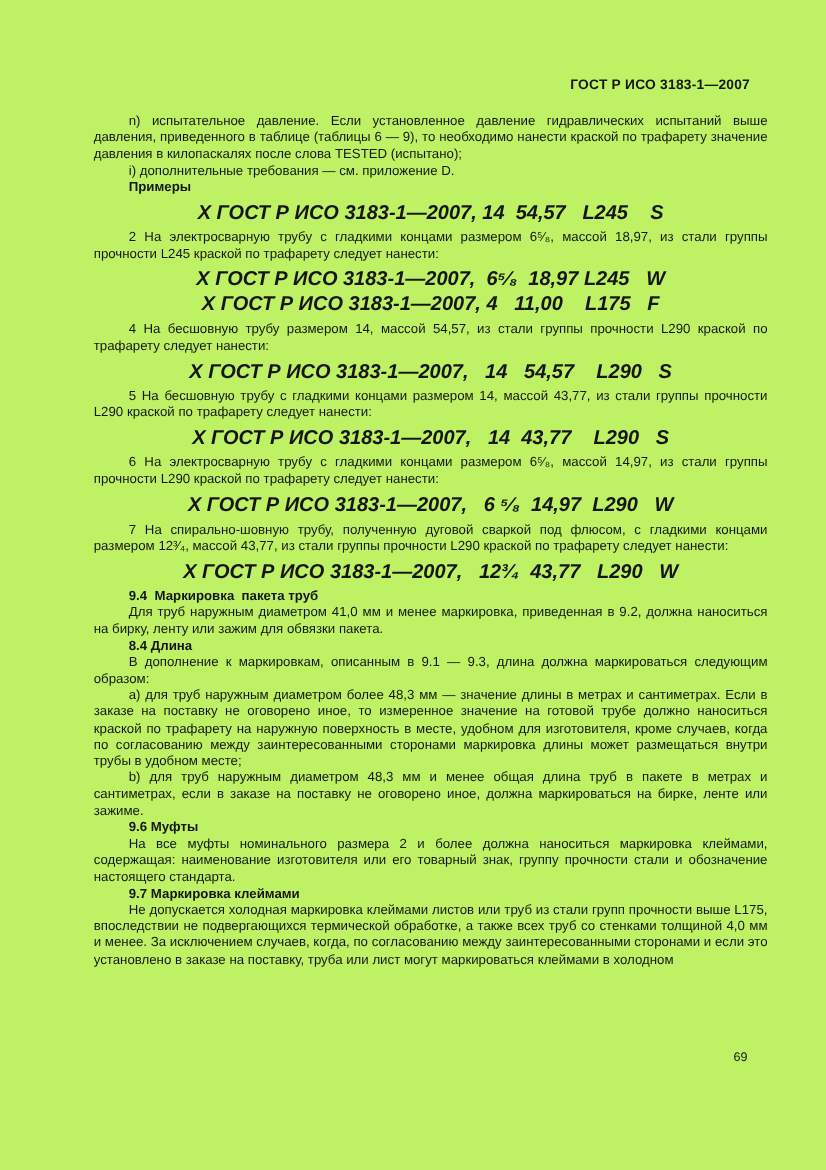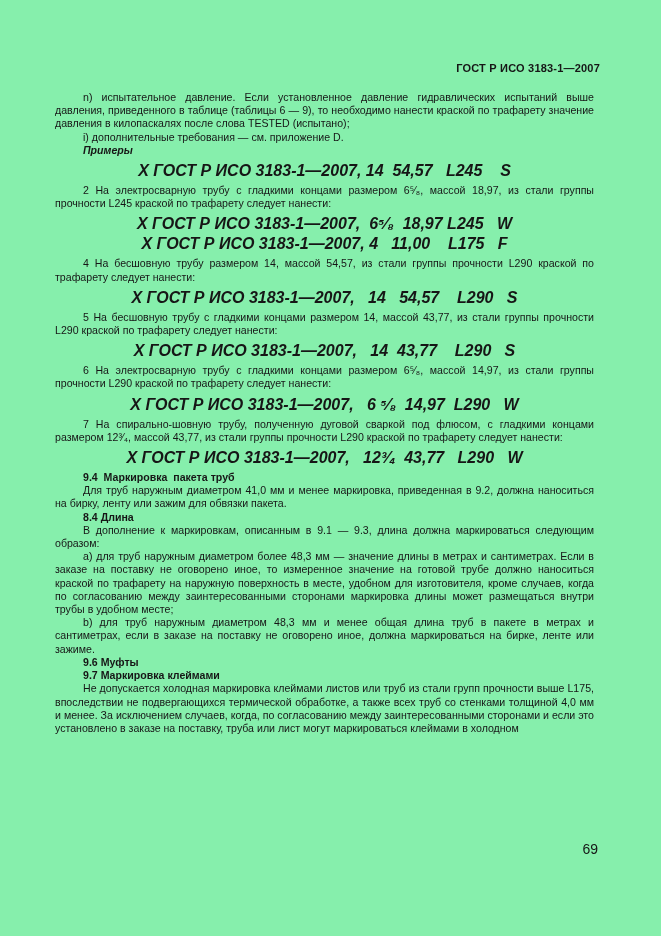--- a/index.html
+++ b/index.html
@@ -1,35 +1,35 @@
 <!DOCTYPE html>
 <html lang="ru"><head>
 <meta charset="utf-8">
 <style>
   html,body { margin:0; padding:0; background:#e8e8e8; }
   .page {
     position:relative; width:661px; height:936px; margin:0 auto;
-    background:#86efac; color:#161616; overflow:hidden;
+    background:#bef264; color:#161616; overflow:hidden;
     font-family:"Liberation Sans","DejaVu Sans",sans-serif;
   }
   .doc-header {
     position:absolute; top:62px; left:61px; width:539px;
     text-align:right; font-weight:bold; font-size:11px; letter-spacing:0.2px;
   }
-  .content { position:absolute; top:91px; left:55px; width:539px; }
+  .content { position:absolute; top:91px; left:75px; width:539px; }
   .content p { margin:0; font-size:10.6px; line-height:13.2px; text-align:justify; text-indent:28px; }
-  .examples-title { font-weight:bold; font-style:italic; }
+  .examples-title { font-weight:bold; }
   .formula {
     font-weight:bold; font-style:italic; text-align:center;
     font-size:16px; line-height:13px; margin:7px 0;
   }
   .sec-heading { font-weight:bold; }
   .page-number {
     position:absolute; top:841px; left:61px; width:537px;
-    text-align:right; font-size:14px;
+    text-align:right; font-size:10px;
   }
 </style>
 </head>
 <body>
 
 <div class="page">
 
   <div class="doc-header">ГОСТ Р ИСО 3183-1—2007</div>
 
   <div class="content">
@@ -60,20 +60,21 @@
 
     <p class="sec-heading">9.4&nbsp; Маркировка&nbsp; пакета труб</p>
     <p>Для труб наружным диаметром 41,0 мм и менее маркировка, приведенная в 9.2, должна наноситься на бирку, ленту или зажим для обвязки пакета.</p>
 
     <p class="sec-heading">8.4 Длина</p>
     <p>В дополнение к маркировкам, описанным в 9.1 — 9.3, длина должна маркироваться следующим образом:</p>
     <p>a) для труб наружным диаметром более 48,3 мм — значение длины в метрах и сантиметрах. Если в заказе на поставку не оговорено иное, то измеренное значение на готовой трубе должно наноситься краской по трафарету на наружную поверхность в месте, удобном для изготовителя, кроме случаев, когда по согласованию между заинтересованными сторонами маркировка длины может размещаться внутри трубы в удобном месте;</p>
     <p>b) для труб наружным диаметром 48,3 мм и менее общая длина труб в пакете в метрах и сантиметрах, если в заказе на поставку не оговорено иное, должна маркироваться на бирке, ленте или зажиме.</p>
 
     <p class="sec-heading">9.6 Муфты</p>
+    <p>На все муфты номинального размера 2 и более должна наноситься маркировка клеймами, содержащая: наименование изготовителя или его товарный знак, группу прочности стали и обозначение настоящего стандарта.</p>
 
     <p class="sec-heading">9.7 Маркировка клеймами</p>
     <p>Не допускается холодная маркировка клеймами листов или труб из стали групп прочности выше L175, впоследствии не подвергающихся термической обработке, а также всех труб со стенками толщиной 4,0 мм и менее. За исключением случаев, когда, по согласованию между заинтересованными сторонами и если это установлено в заказе на поставку, труба или лист могут маркироваться клеймами в холодном</p>
 
   </div>
 
   <div class="page-number">69</div>
 
 </div>
 

